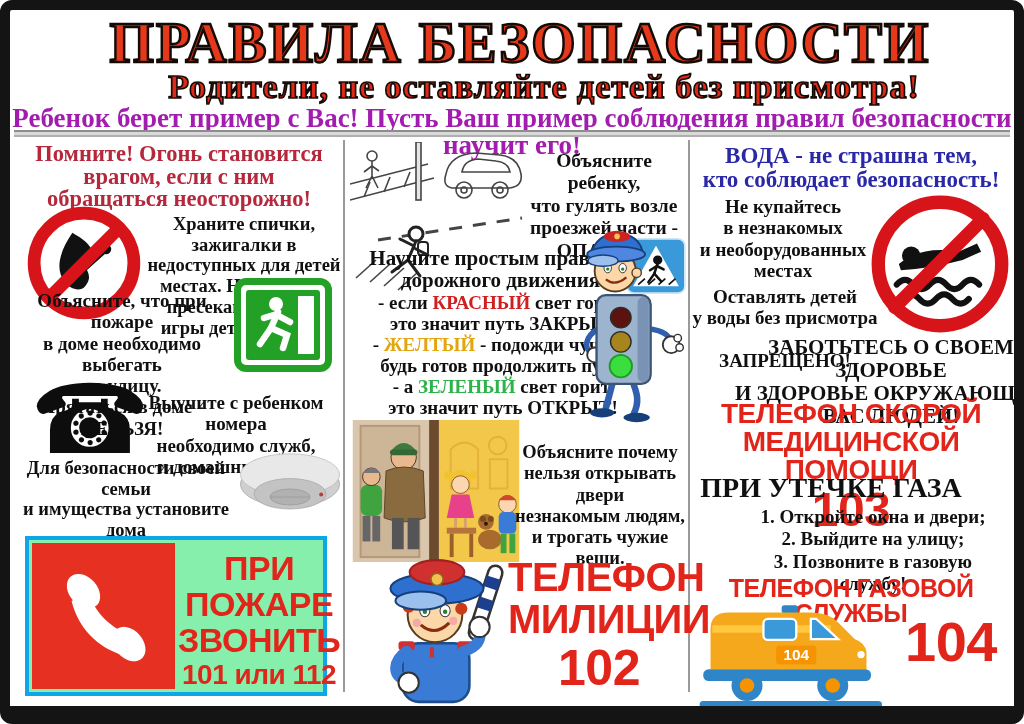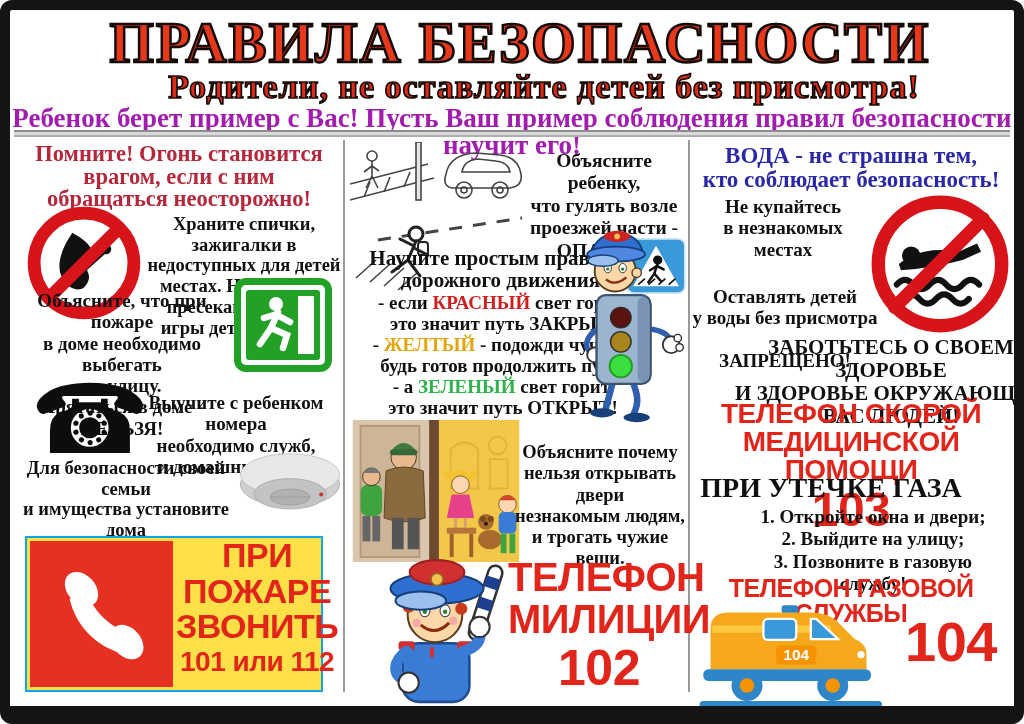--- a/index.html
+++ b/index.html
@@ -21,21 +21,21 @@
   .blue{color:#2a28a7;}
   .red{color:#e2251b;}
   .blk{color:#101010;}
   .impact{font-family:"Liberation Sans",sans-serif;font-weight:700;letter-spacing:-0.5px;}
   .line{display:block;}
   .t19{font-size:19px;line-height:1.12;font-weight:700;}
   .t18{font-size:18.5px;line-height:1.12;font-weight:700;}
   .wordred{color:#d01f1f;}
   .wordyel{color:#e2a50e;}
   .wordgrn{color:#2eb24a;}
-  .firebox{border:2px solid #0ea5e9;background:#fde047;display:flex;align-items:flex-start;}
+  .firebox{border:4px solid #0ea5e9;background:#86efac;display:flex;align-items:flex-end;}
   .firebox .cell{width:143px;height:146px;background:#e53022;margin:3px;display:flex;
                  align-items:center;justify-content:center;flex:0 0 auto;}
   .firebox .txt{flex:1;text-align:center;color:#e2251b;}
   .phone-glyph{font-family:"DejaVu Sans",sans-serif;font-size:96px;line-height:1;color:#0d0d0d;}
 </style>
 </head>
 <body>
 
 <div id="stage">
   <div class="frame"></div>
@@ -323,20 +323,21 @@
   </div>
 
   <div class="abs ctr blue" style="left:692px;top:144px;width:318px;font-size:23px;font-weight:700;line-height:1.05;">
     <span class="line">ВОДА - не страшна тем,</span>
     <span class="line">кто соблюдает безопасность!</span>
   </div>
 
   <div class="abs ctr blk t19" style="left:694px;top:196px;width:178px;">
     <span class="line">Не купайтесь</span>
     <span class="line">в незнакомых</span>
+    <span class="line">и необорудованных</span>
     <span class="line">местах</span>
   </div>
   <div class="abs ctr blk t19" style="left:690px;top:286px;width:190px;">
     <span class="line">Оставлять детей</span>
     <span class="line">у воды без присмотра -</span>
     <span class="line">ЗАПРЕЩЕНО!</span>
   </div>
 
   <svg class="abs" style="left:868px;top:192px;" width="144" height="144" viewBox="0 0 140 140">
     <circle cx="70" cy="70" r="60" fill="#ffffff" stroke="#d7141a" stroke-width="13"></circle>

